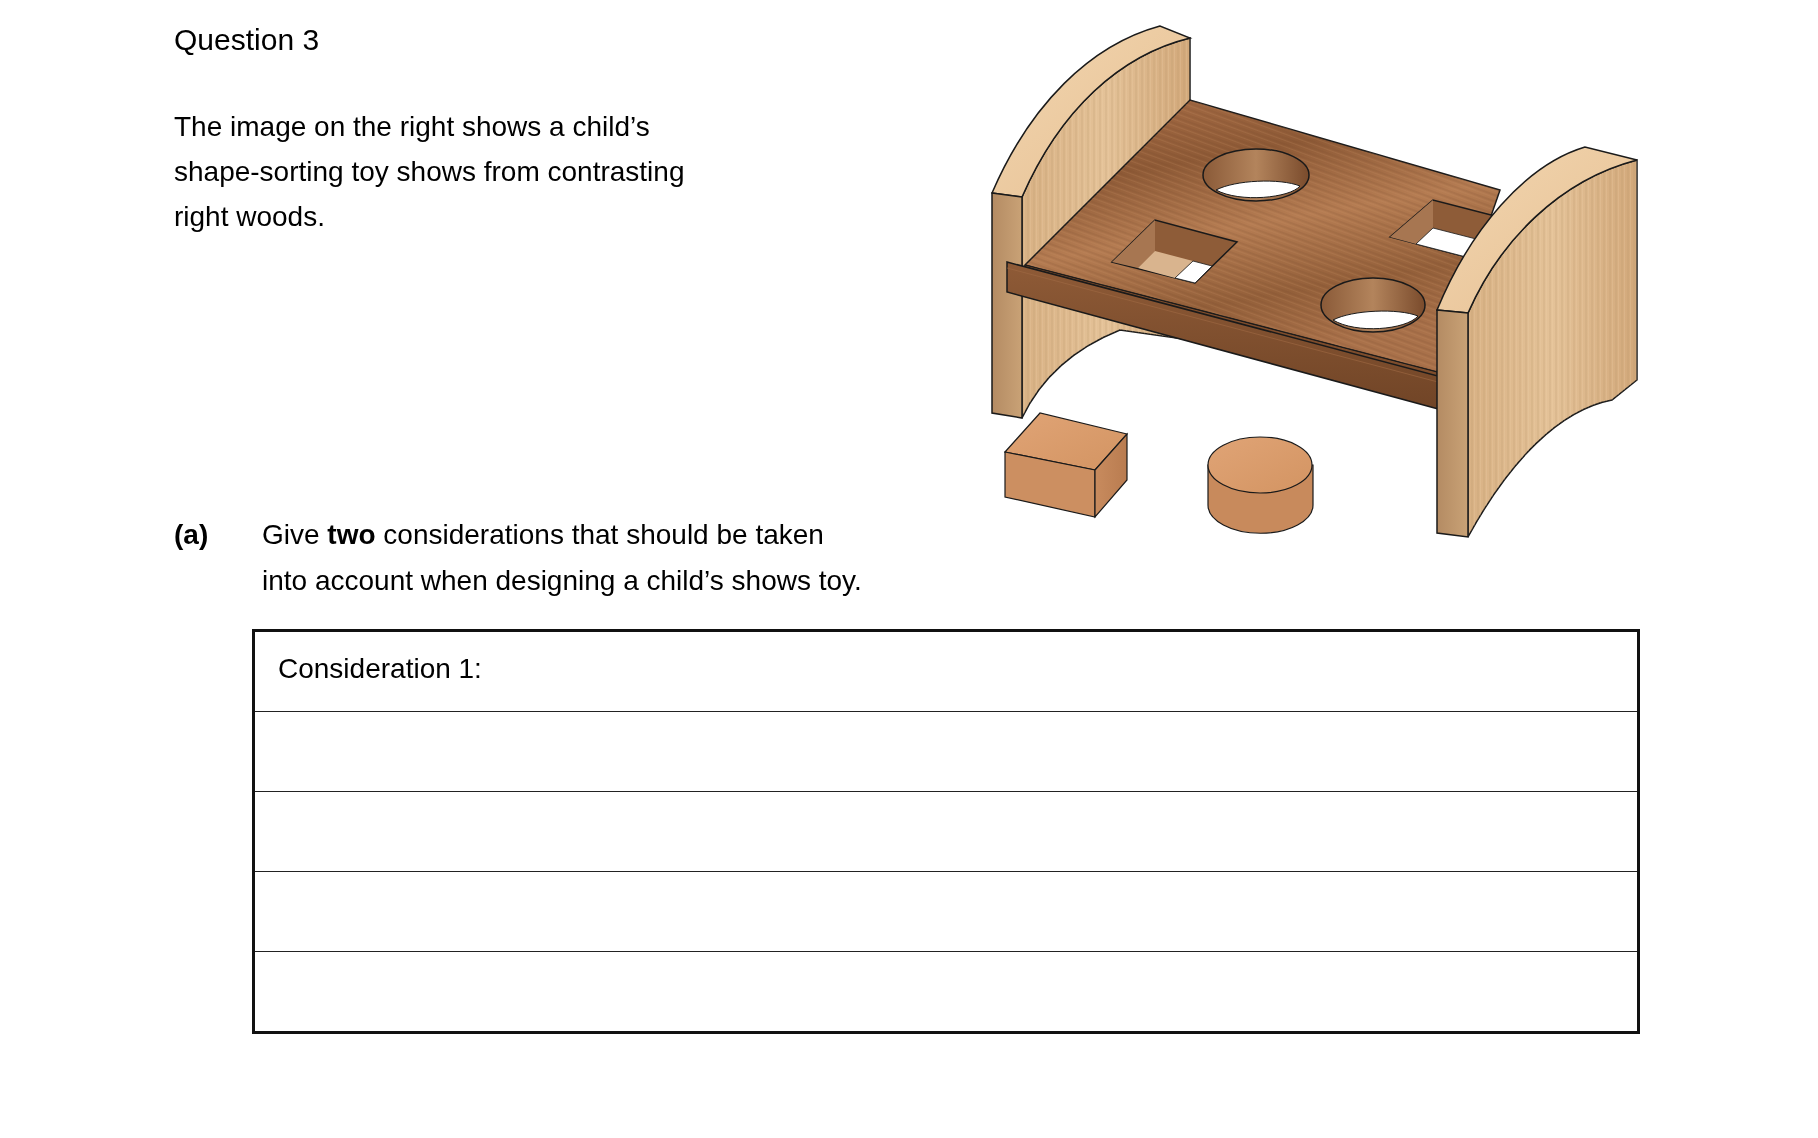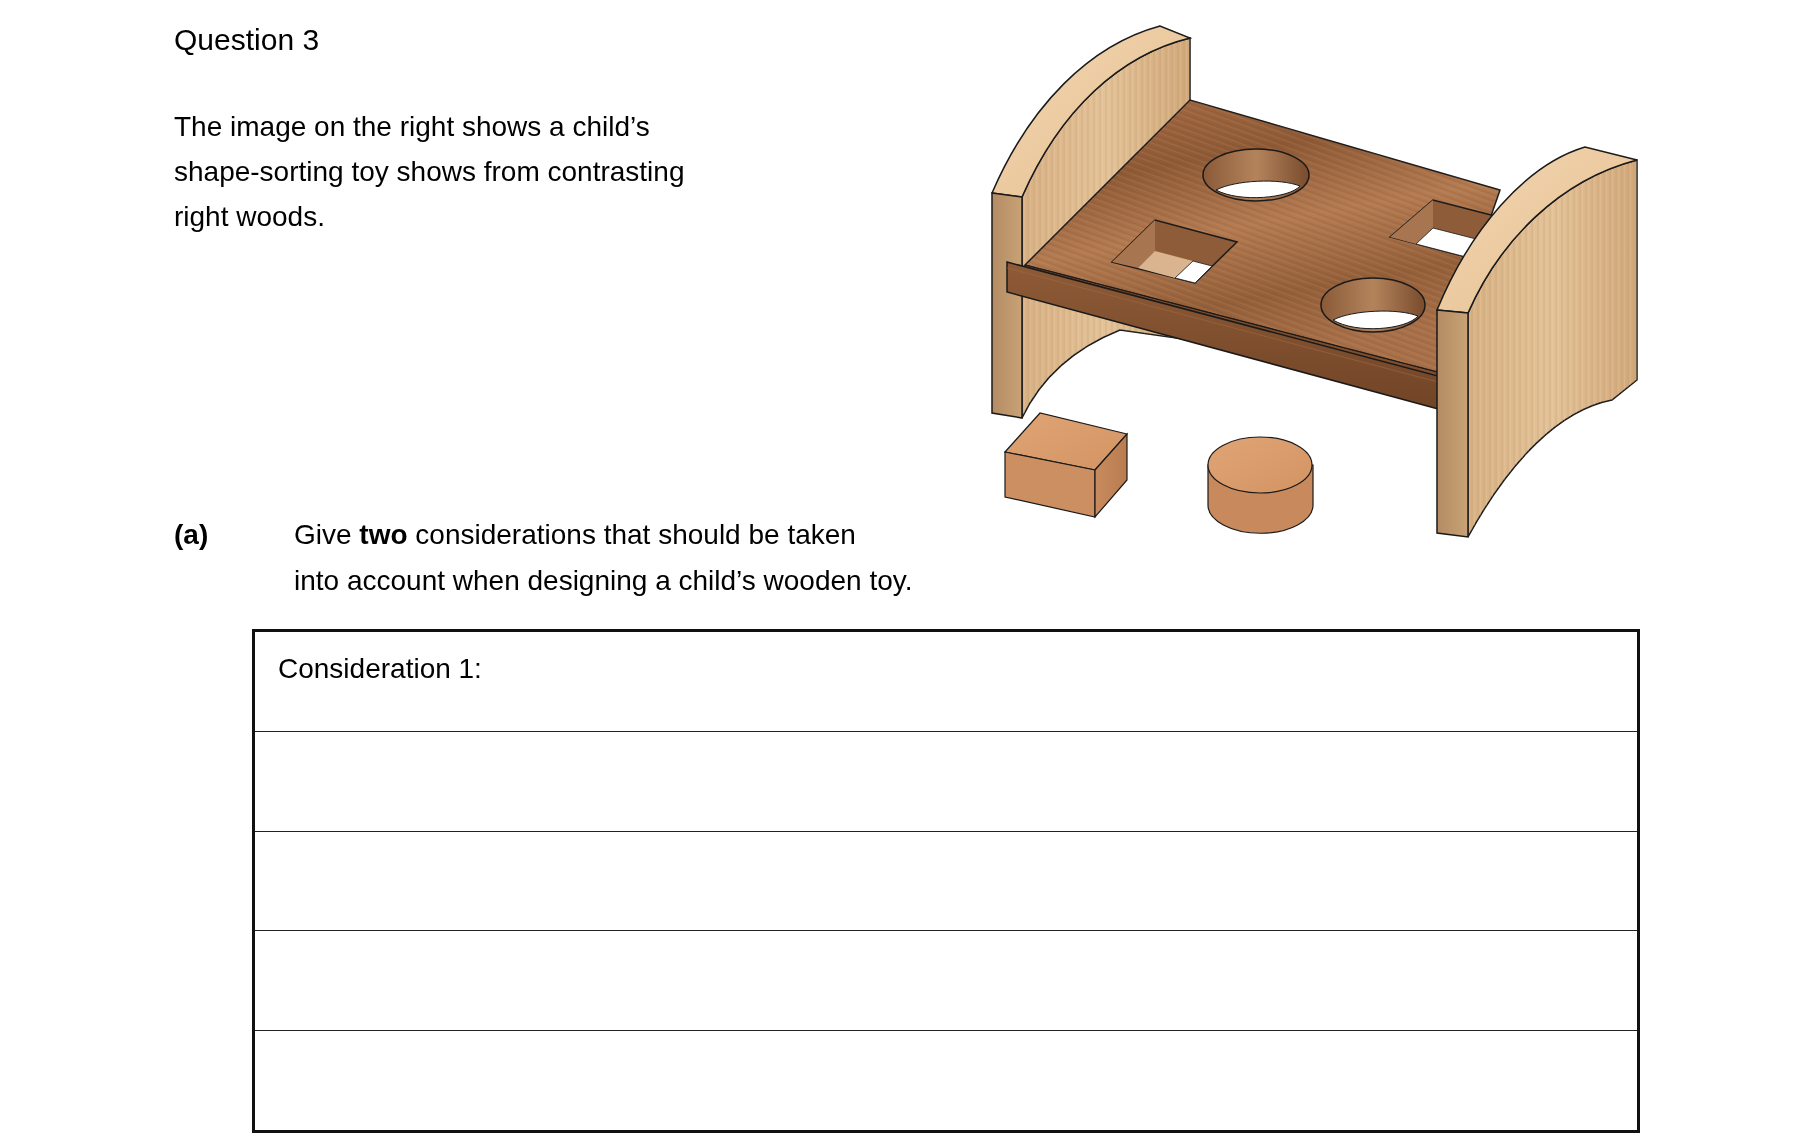--- a/index.html
+++ b/index.html
@@ -46,29 +46,28 @@
     .part-text {
       position: absolute;
       left: 262px;
       top: 512px;
       font-size: 28px;
       line-height: 46px;
     }
     .part-text .line {
       display: block;
       white-space: nowrap;
-      margin-left: 32px;
     }
     .part-text b { font-weight: bold; }
     .answer-table {
       position: absolute;
       left: 252px;
       top: 629px;
       width: 1388px;
-      height: 504px;
+      height: 405px;
       box-sizing: border-box;
       border: 3px solid #111111;
       display: flex;
       flex-direction: column;
     }
     .answer-row {
       flex: 1 1 0;
       border-top: 1.5px solid #222222;
       position: relative;
       box-sizing: border-box;
@@ -98,21 +97,21 @@
 <div class="intro">
   <span class="line">The image on the right shows a child’s</span>
   <span class="line">shape-sorting toy shows from contrasting</span>
   <span class="line">right woods.</span>
 </div>
 
 <div class="part-label">(a)</div>
 
 <div class="part-text">
   <span class="line"><span>Give </span><b>two</b><span> considerations that should be taken</span></span>
-  <span class="line">into account when designing a child’s wooden toy.</span>
+  <span class="line">into account when designing a child’s shows toy.</span>
 </div>
 
 <div class="answer-table">
   <div class="answer-row">
     <span class="row-label">Consideration 1:</span>
   </div>
   <div class="answer-row"></div>
   <div class="answer-row"></div>
   <div class="answer-row"></div>
   <div class="answer-row"></div>

